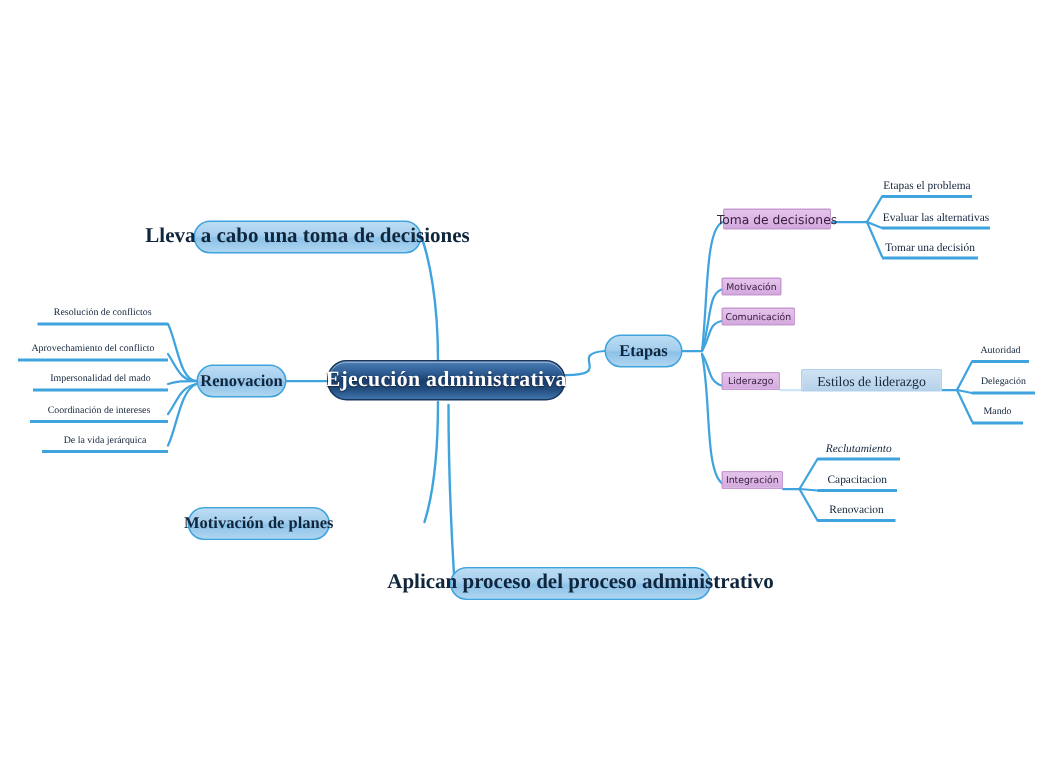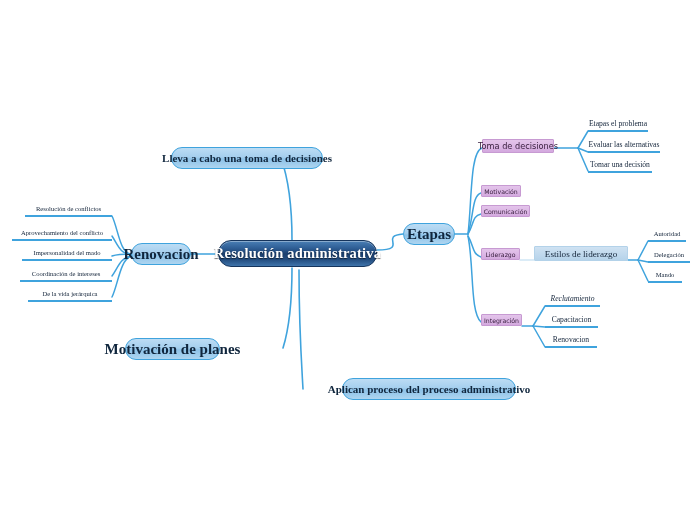--- a/index.html
+++ b/index.html
@@ -47,23 +47,23 @@
     text-shadow: 0 1px 1px rgba(0,0,0,.55);
     box-shadow: inset 0 1px 0 rgba(255,255,255,.35);
   }
   
   .pill {
     background: linear-gradient(to bottom, #bcdcf4 0%, #a5cfee 45%, #8dc2e8 55%, #aed5f0 100%);
     border: 1.4px solid #3fa3dd;
     border-radius: 11px;
     color: #10263d;
     font-weight: bold;
-    font-size: 15px;
-  }
-  .pill.wide { font-size: 11px; margin-left: 42px; }
+    font-size: 11px;
+  }
+  .pill.wide { font-size: 14px; }
   
   .leaf {
     color: #13243a;
     font-size: 6.6px;
     justify-content: center;
     align-items: flex-start;
     padding-top: 0px;
   }
   .leaf.med { font-size: 7.6px; }
   
@@ -156,21 +156,21 @@
       <line x1="648" y1="241" x2="686" y2="241"></line>
       <line x1="648" y1="262" x2="690" y2="262"></line>
       <line x1="648" y1="282" x2="682" y2="282"></line>
 
       <line x1="545" y1="306" x2="600" y2="306"></line>
       <line x1="545" y1="327" x2="598" y2="327"></line>
       <line x1="545" y1="347" x2="597" y2="347"></line>
     </g>
   </svg>
 
-  <div class="node root" style="left:218px; top:240px; width:159px; height:27px;">Resolución administrativa</div>
+  <div class="node root" style="left:218px; top:240px; width:159px; height:27px;">Ejecución administrativa</div>
 
   <div class="node pill wide" style="left:129px; top:147px; width:152px; height:22px;">Lleva a cabo una toma de decisiones</div>
 
   <div class="node pill" style="left:131px; top:243px; width:60px; height:22px;">Renovacion</div>
 
   <div class="node pill" style="left:125px; top:338px; width:95px; height:22px;">Motivación de planes</div>
 
   <div class="node pill wide" style="left:300px; top:378px; width:174px; height:22px;">Aplican proceso del proceso administrativo</div>
 
   <div class="node pill" style="left:403px; top:223px; width:52px; height:22px;">Etapas</div>

